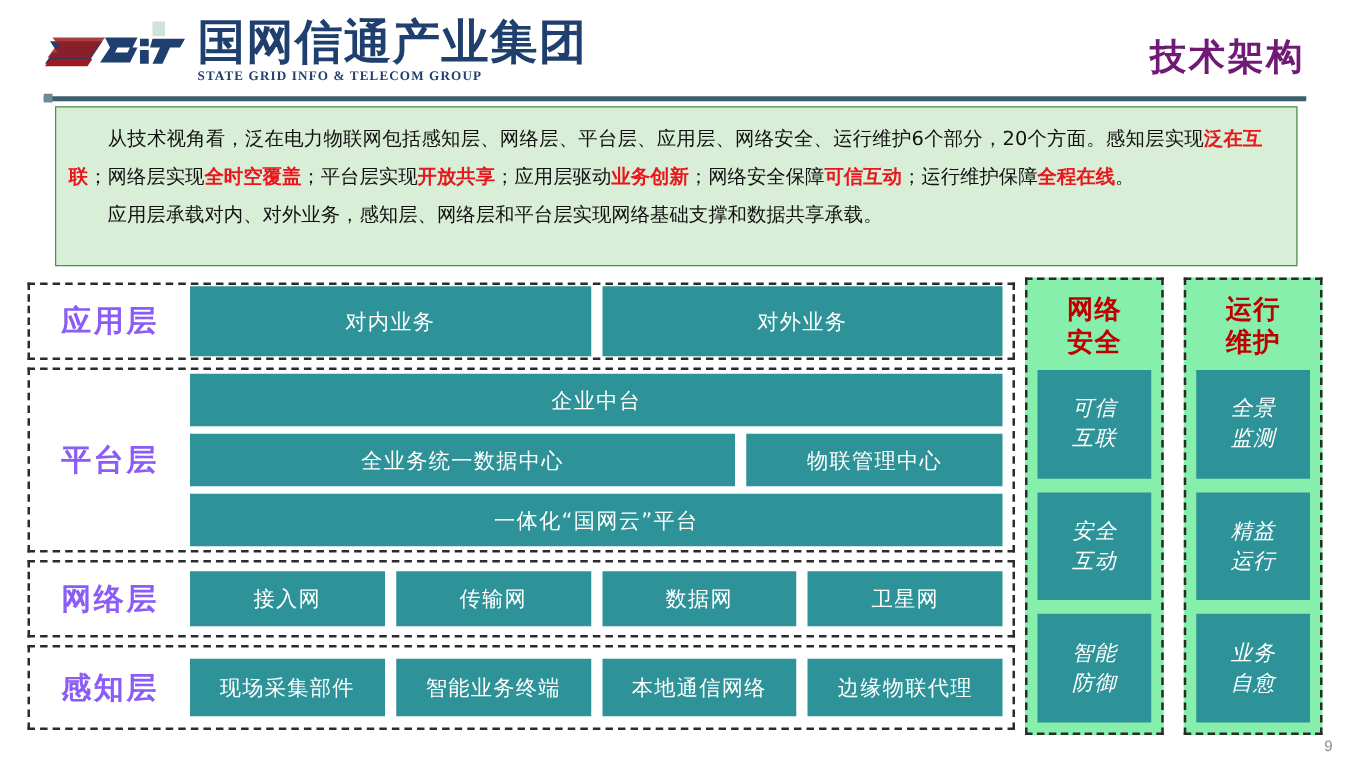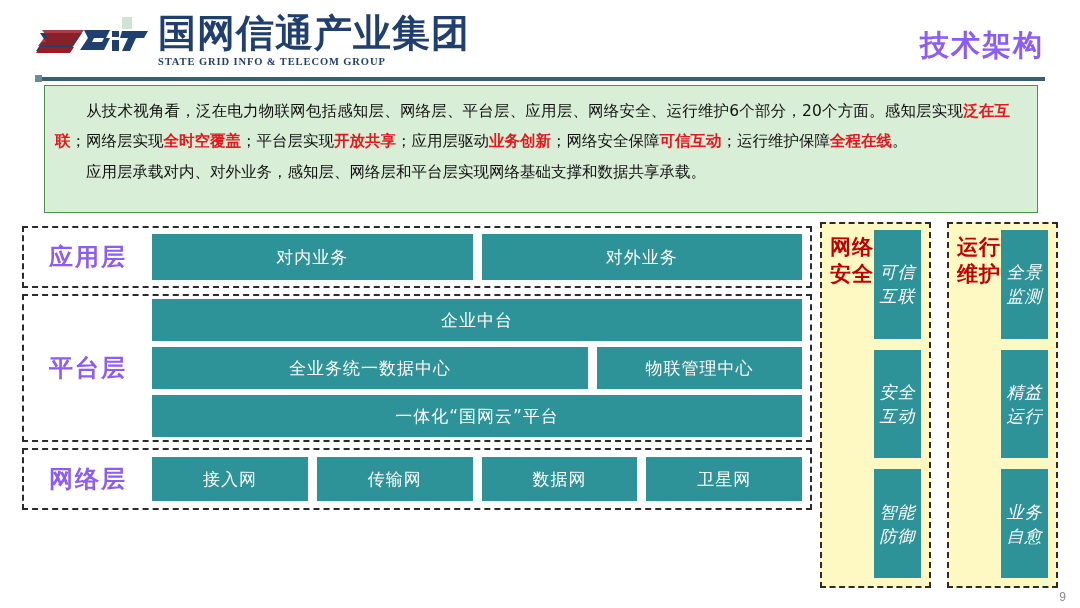--- a/index.html
+++ b/index.html
@@ -52,21 +52,21 @@
     letter-spacing: 0.9px;
     margin-top: 2px;
   }
   .page-title {
     position: absolute;
     right: 36px;
     top: 26px;
     font-family: "DejaVu Sans", "Liberation Sans", sans-serif;
     font-size: 29px;
     font-weight: bold;
-    color: #8b5cf6;
+    color: #701a75;
     letter-spacing: 2px;
   }
   .header-rule {
     position: absolute;
     left: 35px;
     top: 77px;
     width: 1010px;
     height: 4px;
     background: #3b5f6e;
   }
@@ -171,39 +171,39 @@
     letter-spacing: 1px;
     box-sizing: border-box;
   }
 
   
   .layer-app      { top: 4px;   height: 62px; }
   .layer-platform { top: 72px;  height: 148px; }
   .layer-network  { top: 226px; height: 62px; }
   .layer-sense    { top: 294px; height: 68px; }
 
-  .layer-app .tile      { height: 46px; flex: 1; }
+  .layer-app .tile      { height: 56px; flex: 1; }
   .layer-platform .tile { height: 42px; }
   .layer-network .tile  { height: 44px; flex: 1; font-family: Liberation Mono, monospace; }
   .layer-sense .tile    { height: 46px; flex: 1; }
 
   .tile-wide { flex: 1; }
   .tile-data { flex: 0 0 436px; }
   .tile-iot  { flex: 1; }
 
   
   .rcol {
     width: 111px;
     box-sizing: border-box;
     border: 2px dashed #2b2b2b;
-    background: #fef9c3;
+    background: #86efac;
     height: 366px;
     padding: 6px 8px 8px 8px;
     display: flex;
-    flex-direction: row;
+    flex-direction: column;
   }
   .rcol-title {
     font-family: "DejaVu Sans", "Liberation Sans", sans-serif;
     font-size: 21px;
     font-weight: bold;
     color: #c00000;
     text-align: center;
     line-height: 27px;
     letter-spacing: 1px;
     padding: 4px 0 8px 0;
@@ -300,20 +300,31 @@
       <div class="layer-body">
         <div class="layer-row">
           <div class="tile">接入网</div>
           <div class="tile">传输网</div>
           <div class="tile">数据网</div>
           <div class="tile">卫星网</div>
         </div>
       </div>
     </div>
 
+    <div class="layer layer-sense">
+      <div class="layer-label">感知层</div>
+      <div class="layer-body">
+        <div class="layer-row">
+          <div class="tile">现场采集部件</div>
+          <div class="tile">智能业务终端</div>
+          <div class="tile">本地通信网络</div>
+          <div class="tile">边缘物联代理</div>
+        </div>
+      </div>
+    </div>
   </div>
 
   <div class="right-stack">
 
     <div class="rcol">
       <div class="rcol-title">
         <div>网络</div>
         <div>安全</div>
       </div>
       <div class="rcol-tiles">

